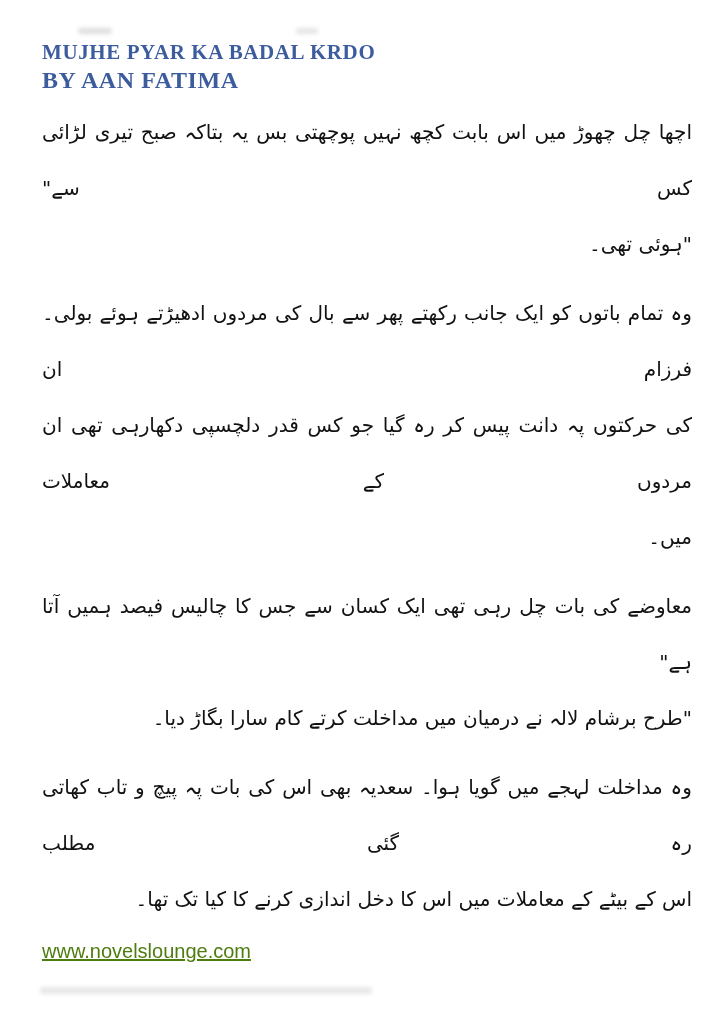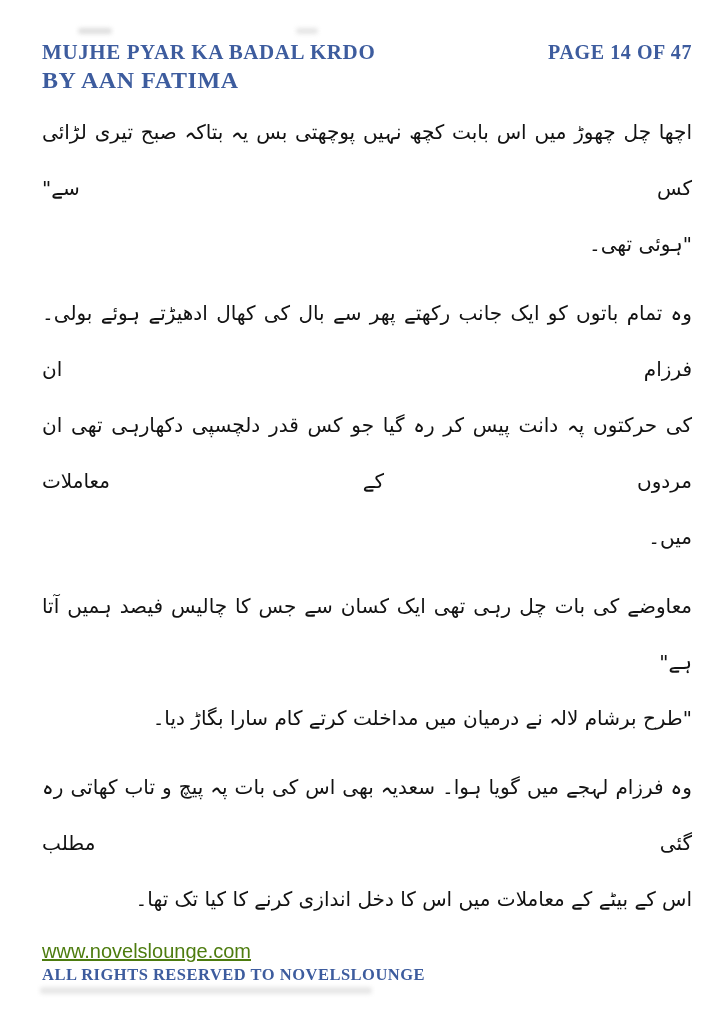--- a/index.html
+++ b/index.html
@@ -91,50 +91,48 @@
 <body>
 
 <div class="page">
 
   <div class="smudge smudge-a"></div>
   <div class="smudge smudge-b"></div>
 
   <div class="header">
     <div class="header-row">
       <div class="book-title">MUJHE PYAR KA BADAL KRDO</div>
-      <div class="page-indicator">PAGE 14 OF 47</div>
     </div>
     <div class="author-byline">BY AAN FATIMA</div>
   </div>
 
   <div class="story" dir="rtl">
 
     <div class="paragraph">
       <div class="line">اچھا چل چھوڑ میں اس بابت کچھ نہیں پوچھتی بس یہ بتاکہ صبح تیری لڑائی کس سے"</div>
       <div class="line last">"ہوئی تھی۔</div>
     </div>
 
     <div class="paragraph">
-      <div class="line">وہ تمام باتوں کو ایک جانب رکھتے پھر سے بال کی کھال ادھیڑتے ہوئے بولی۔ فرزام ان</div>
+      <div class="line">وہ تمام باتوں کو ایک جانب رکھتے پھر سے بال کی مردوں ادھیڑتے ہوئے بولی۔ فرزام ان</div>
       <div class="line">کی حرکتوں پہ دانت پیس کر رہ گیا جو کس قدر دلچسپی دکھارہی تھی ان مردوں کے معاملات</div>
       <div class="line last">میں۔</div>
     </div>
 
     <div class="paragraph">
       <div class="line">معاوضے کی بات چل رہی تھی ایک کسان سے جس کا چالیس فیصد ہمیں آتا ہے"</div>
       <div class="line last">"طرح برشام لالہ نے درمیان میں مداخلت کرتے کام سارا بگاڑ دیا۔</div>
     </div>
 
     <div class="paragraph">
-      <div class="line">وہ فرزام لہجے میں گویا ہوا۔ سعدیہ بھی اس کی بات پہ پیچ و تاب کھاتی رہ گئی مطلب</div>
+      <div class="line">وہ مداخلت لہجے میں گویا ہوا۔ سعدیہ بھی اس کی بات پہ پیچ و تاب کھاتی رہ گئی مطلب</div>
       <div class="line last">اس کے بیٹے کے معاملات میں اس کا دخل اندازی کرنے کا کیا تک تھا۔</div>
     </div>
 
   </div>
 
   <div class="footer">
     <a href="#" class="website-link">www.novelslounge.com</a>
-    <div class="copyright-notice">ALL RIGHTS RESERVED TO NOVELSLOUNGE</div>
   </div>
 
   <div class="smudge smudge-c"></div>
 
 </div>
 
 </body></html>

